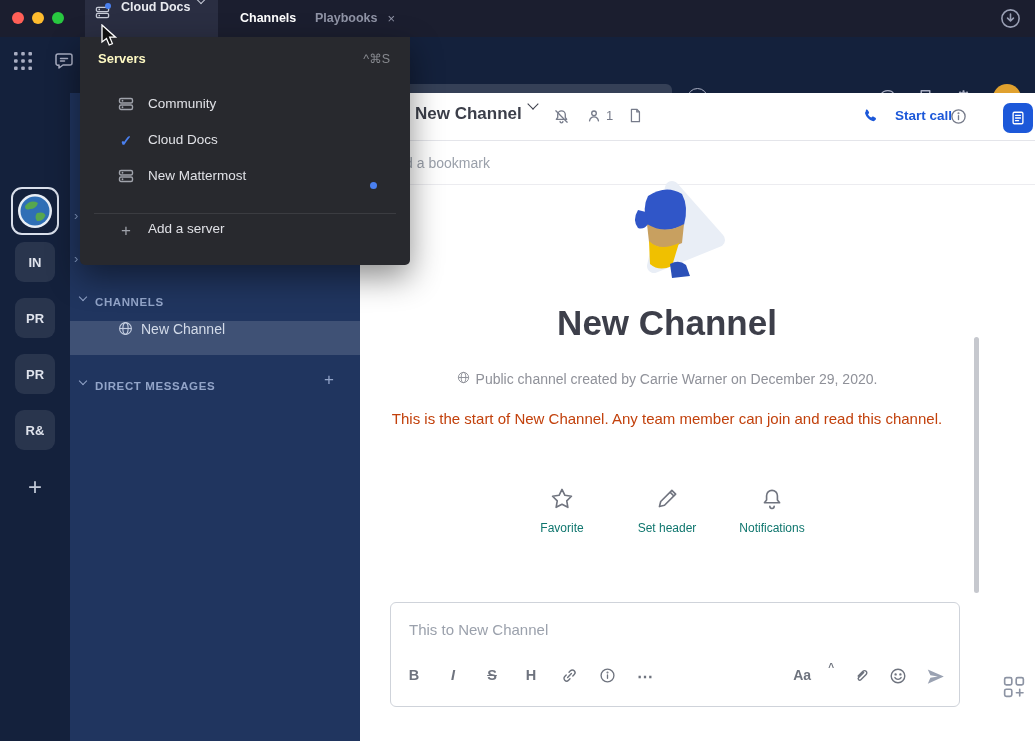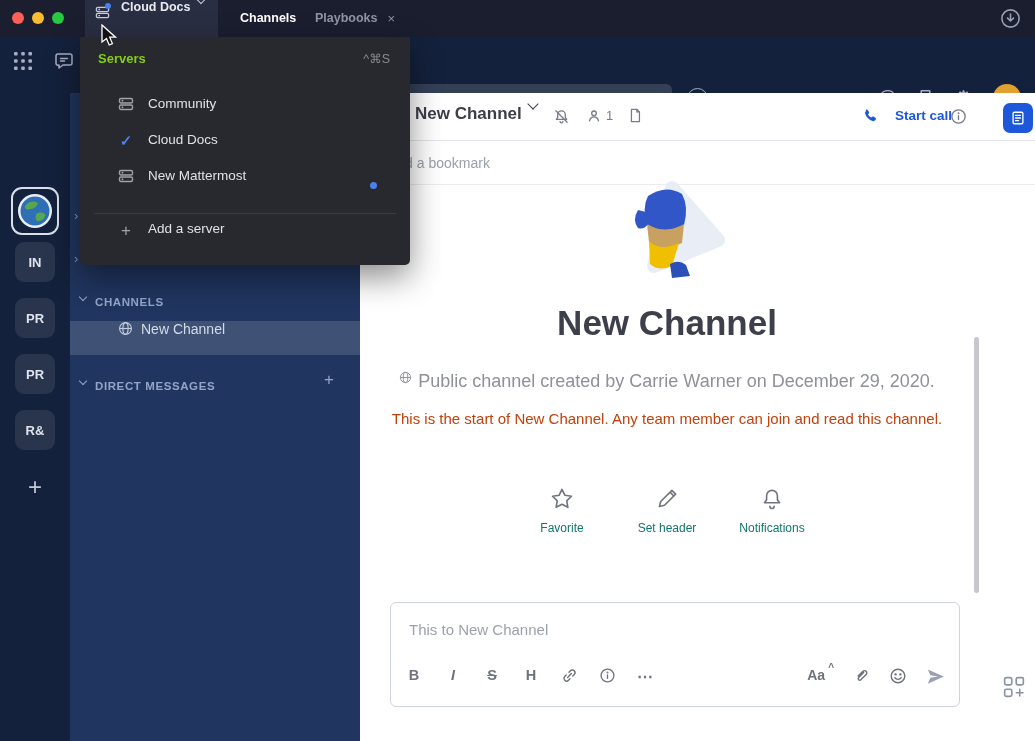--- a/index.html
+++ b/index.html
@@ -48,40 +48,40 @@
 
   
   .chan-header{left:360px;top:93px;width:675px;height:48px;background:#fff;border-bottom:1px solid #e4e5ea;box-sizing:border-box}
   .ch-title{color:#3c3f4a;font-size:17px;font-weight:700}
   .ch-ic{color:#767b8a}
   .startcall{color:#1c58d9;font-size:13.5px;font-weight:600;gap:18px}
   .bookmarkbar{left:360px;top:141px;width:675px;height:44px;background:#fff;border-bottom:1px solid #ececf0;box-sizing:border-box}
   .bm-label{color:#9aa0aa;font-size:14px}
   .appbar-btn{left:1003px;top:103px;width:30px;height:30px;border-radius:7px;background:#1c58d9;display:flex;align-items:center;justify-content:center}
   .intro-title{left:360px;top:303px;width:614px;text-align:center;color:#3d3f4a;font-size:35px;font-weight:700}
-  .intro-meta{left:360px;top:371px;width:614px;justify-content:center;gap:6px;color:#8f9199;font-size:18px}
+  .intro-meta{left:360px;top:371px;width:614px;justify-content:center;gap:6px;color:#8f9199;font-size:14px}
   .intro-desc{left:387px;top:408px;width:560px;text-align:center;color:#c2410c;font-size:15px;line-height:22px}
   .actions{left:360px;top:486px;width:614px;justify-content:center;gap:23px;display:flex}
   .action{width:82px;display:flex;flex-direction:column;align-items:center;gap:9px;color:#70747f}
   .action .lbl{color:#0f766e;font-size:12px}
 
   .composer{left:390px;top:602px;width:570px;height:105px;border:1px solid #cfd3da;border-radius:6px;box-sizing:border-box;background:#fff}
   .composer-ph{left:18px;top:18px;color:#9ba1ac;font-size:15px}
   .fmt{color:#6e737e;font-size:14.5px;font-weight:700;width:18px;text-align:center}
   .toolbar-l{left:14px;top:64px;gap:21px}
   .toolbar-r{right:14px;top:64px;gap:19px;color:#6e737e}
 
   .scrollbar{left:974px;top:337px;width:5px;height:256px;border-radius:3px;background:#c6c8ce}
   .appsgrid{left:1003px;top:676px;color:#8c93a3}
 
   
   .menu{left:80px;top:37px;width:330px;height:228px;background:#28292e;border-radius:0 0 5px 5px;
     box-shadow:0 12px 32px rgba(0,0,0,.45);z-index:50}
   .menu-head{left:18px;right:20px;top:14px;height:24px;justify-content:space-between;width:292px}
-  .menu-title{color:#84cc16;font-size:13px;font-weight:700}
+  .menu-title{color:#fef9c3;font-size:13px;font-weight:700}
   .menu-shortcut{color:#87898f;font-size:12.5px}
   .menu-item{left:0;width:330px;height:36px;padding-left:38px;gap:14px;box-sizing:border-box;color:#e0e1e6;font-size:13.5px}
   .menu-ic{width:16px;color:#a0a3ab;display:flex;justify-content:center}
   .menu-check{width:16px;color:#4a80f0;font-size:15px;font-weight:700;display:flex;justify-content:center}
   .menu-dot{left:368px;width:7px;height:7px;border-radius:50%;background:#4a80f0}
   .menu-div{left:14px;top:176px;width:302px;height:1px;background:#3b3c41}
 
   .cursor{left:100px;top:24px;z-index:100}
 </style>
 </head>
@@ -331,21 +331,21 @@
       <svg width="17" height="17" viewBox="0 0 18 18" fill="none" stroke="currentColor" stroke-width="1.4" stroke-linecap="round">
         <circle cx="9" cy="9" r="6.8"></circle>
           <path d="M9 8.4v3.6"></path>
           <circle cx="9" cy="5.9" r=".4" fill="currentColor"></circle>
       </svg>
     </span>
     <span style="color:#6e737e;font-size:16px;font-weight:700">⋯</span>
   </div>
 
   <div class="abs flex toolbar-r">
-    <span class="flex" style="gap:3px">
+    <span class="flex" style="gap:17px">
       <span style="font-size:14px;font-weight:600">Aa</span>
       <span style="font-size:10px;font-weight:700;margin-top:-5px">^</span>
     </span>
     <span>
       <svg width="17" height="17" viewBox="0 0 18 18" fill="none" stroke="currentColor" stroke-width="1.5" stroke-linecap="round" stroke-linejoin="round">
         <path d="M5.5 9.5l5-5a2.4 2.4 0 0 1 3.4 3.4l-5.6 5.6a1.6 1.6 0 0 1-2.3-2.3l5.3-5.3"></path>
       </svg>
     </span>
     <span>
       <svg width="18" height="18" viewBox="0 0 18 18" fill="none" stroke="currentColor" stroke-width="1.4" stroke-linecap="round">

